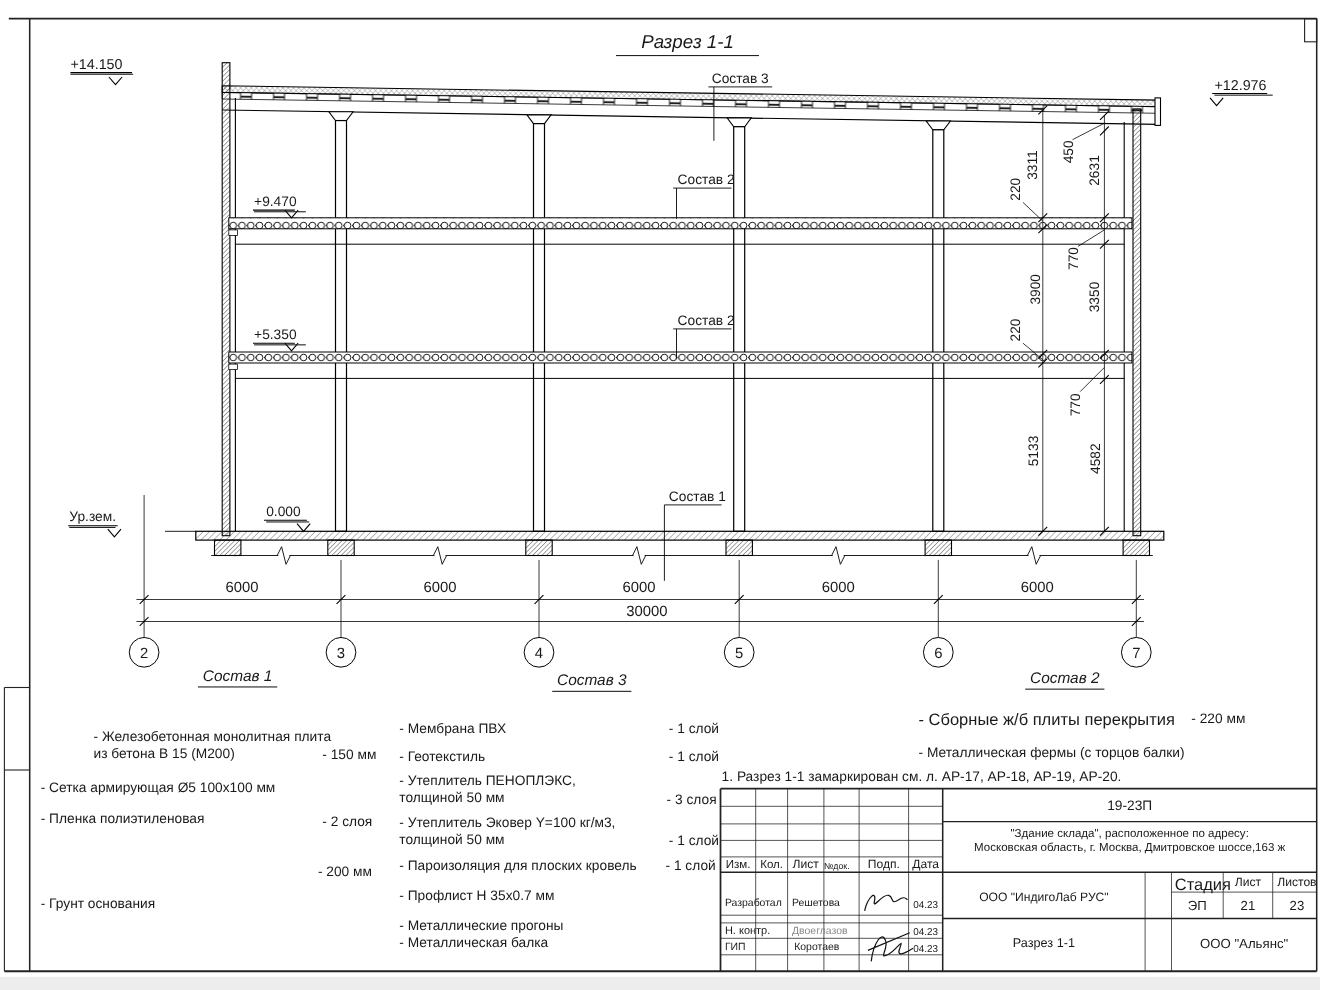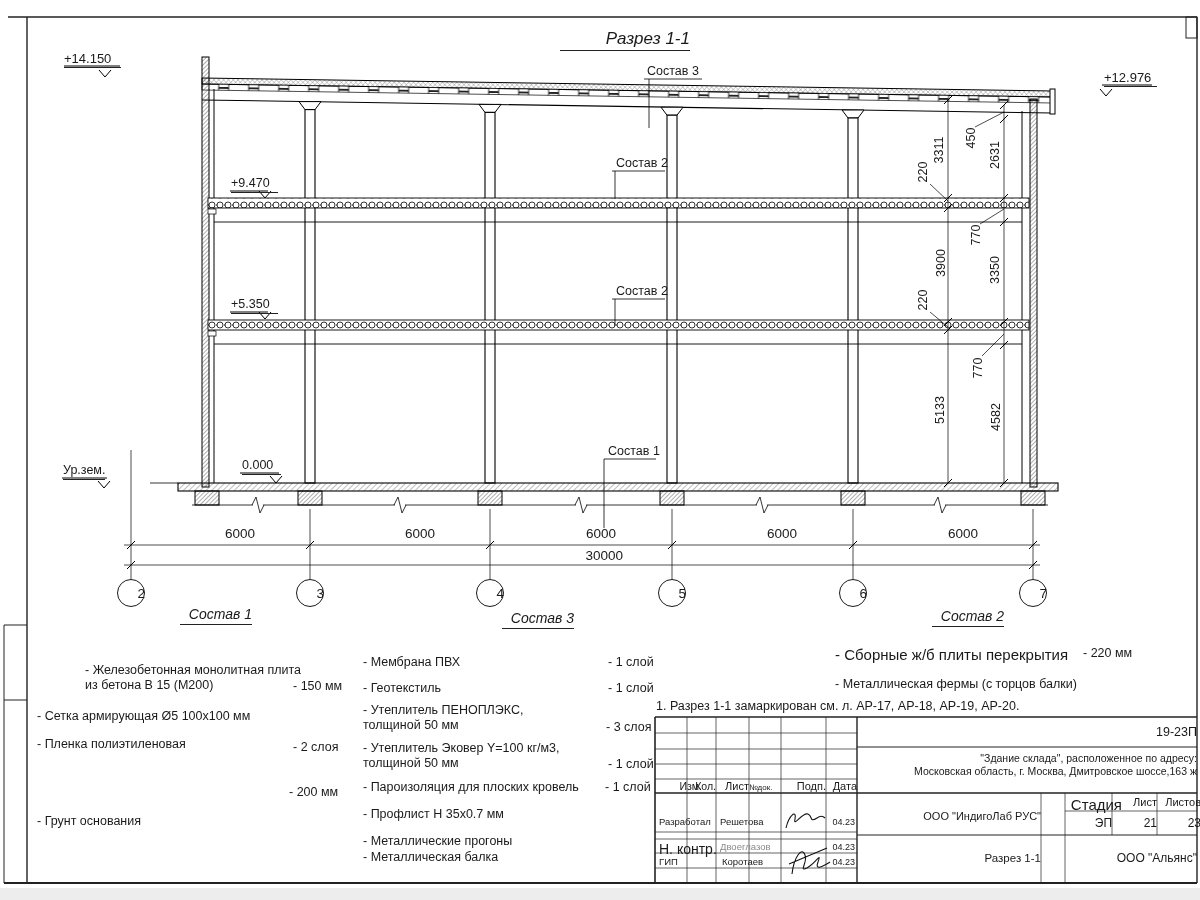--- a/index.html
+++ b/index.html
@@ -1,19 +1,19 @@
 <!DOCTYPE html>
 <html><head>
 <meta charset="utf-8">
 <style>
   html,body{margin:0;padding:0;background:#fff;}
   .sheet{position:relative;width:1200px;height:900px;background:#fff;overflow:hidden;
          font-family:"Liberation Sans",sans-serif;color:#1a1a1a;}
   .t{position:absolute;white-space:pre-line;line-height:1.18;}
-  .ctr{text-align:right;}
+  .ctr{text-align:center;}
   .it{font-style:italic;}
   .ul{border-bottom:1px solid #222;padding-bottom:1px;}
   .vd{position:absolute;transform:rotate(-90deg);transform-origin:center;
       font-size:12.5px;white-space:nowrap;text-align:center;line-height:14px;}
   .grey{color:#8a8a8a;}
   svg{position:absolute;left:0;top:0;}
   .page-edge{position:absolute;left:0;top:888px;width:1200px;height:12px;background:#ededed;}
 </style>
 </head>
 <body>
@@ -307,31 +307,31 @@
 <span class="t" style="left:835px;top:646px;font-size:15px;">- Сборные ж/б плиты перекрытия</span>
 <span class="t" style="left:1083px;top:646px;font-size:12.5px;text-align:right;">- 220 мм</span>
 <span class="t" style="left:835px;top:677px;font-size:12.5px;">- Металлическая фермы (с торцов балки)</span>
 
 <span class="t" style="left:656px;top:699px;font-size:12.5px;">1. Разрез 1-1 замаркирован см. л. АР-17, АР-18, АР-19, АР-20.</span>
 
 <span class="t ctr" style="left:857px;top:725px;width:340px;font-size:12.5px;">19-23П</span>
 <span class="t ctr" style="left:857px;top:752px;width:340px;font-size:10.5px;line-height:13px;">"Здание склада", расположенное по адресу:
 Московская область, г. Москва, Дмитровское шоссе,163 ж</span>
 
-<span class="t ctr" style="left:656px;top:780px;width:46px;font-size:10.5px;">Изм.</span>
+<span class="t ctr" style="left:656px;top:780px;width:30px;font-size:10.5px;">Изм.</span>
 <span class="t ctr" style="left:687px;top:780px;width:29px;font-size:10.5px;">Кол.</span>
 <span class="t ctr" style="left:716px;top:780px;width:33px;font-size:11px;">Лист</span>
 <span class="t ctr" style="left:749px;top:783px;width:22px;font-size:8px;">№док.</span>
 <span class="t ctr" style="left:781px;top:780px;width:45px;font-size:11px;">Подп.</span>
 <span class="t ctr" style="left:826px;top:780px;width:31px;font-size:11px;">Дата</span>
 
 <span class="t" style="left:659px;top:816px;font-size:9.5px;">Разработал</span>
 <span class="t" style="left:720px;top:816px;font-size:9.5px;">Решетова</span>
 <span class="t ctr" style="left:828px;top:817px;width:27px;font-size:9px;">04.23</span>
-<span class="t" style="left:659px;top:841px;font-size:14px;">Н. контр.</span>
+<span class="t" style="left:659px;top:841px;font-size:10px;">Н. контр.</span>
 <span class="t grey" style="left:720px;top:841px;font-size:9.5px;">Двоеглазов</span>
 <span class="t ctr" style="left:828px;top:842px;width:27px;font-size:9px;">04.23</span>
 <span class="t" style="left:659px;top:856px;font-size:9.5px;">ГИП</span>
 <span class="t" style="left:722px;top:856px;font-size:9.5px;">Коротаев</span>
 <span class="t ctr" style="left:828px;top:857px;width:27px;font-size:9px;">04.23</span>
 
 <span class="t ctr" style="left:857px;top:810px;width:184px;font-size:11px;">ООО "ИндигоЛаб РУС"</span>
 <span class="t ctr" style="left:1065px;top:796px;width:57px;font-size:15px;">Стадия</span>
 <span class="t ctr" style="left:1112px;top:796px;width:45px;font-size:11px;">Лист</span>
 <span class="t ctr" style="left:1157px;top:796px;width:44px;font-size:11px;">Листов</span>

